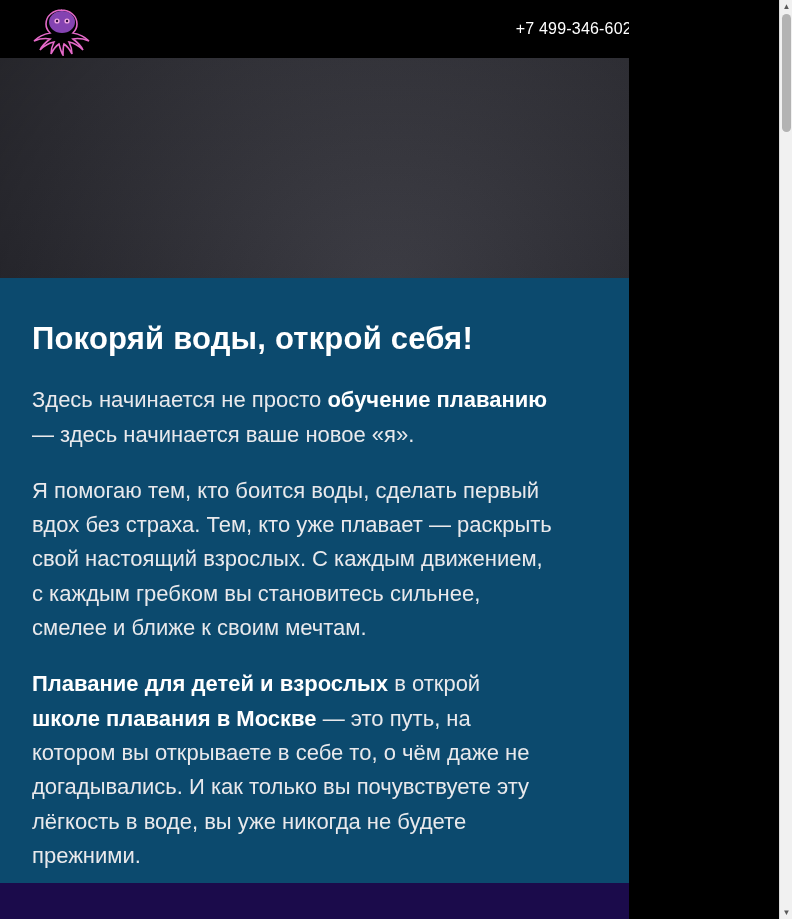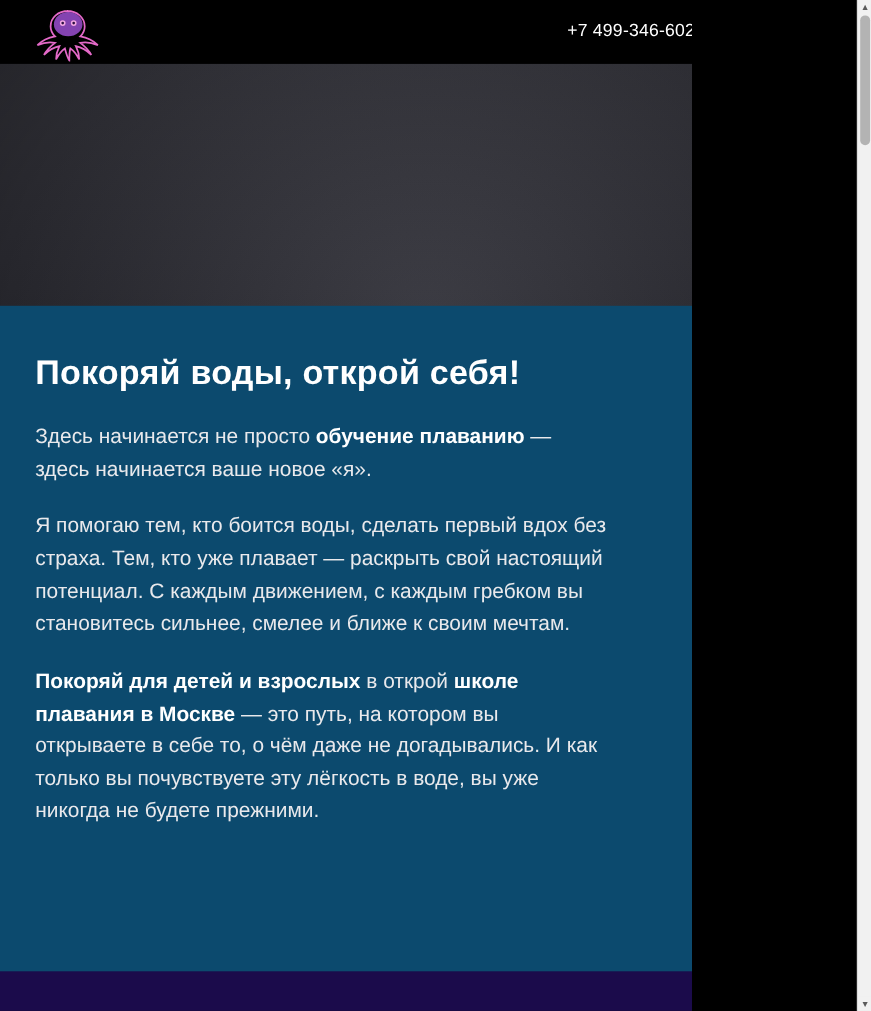--- a/index.html
+++ b/index.html
@@ -167,21 +167,21 @@
   h1#title {
     margin: 0 0 26px 0;
     font-size: 31px;
     line-height: 1.2;
     font-weight: 700;
     color: #ffffff;
     letter-spacing: .2px;
   }
   .para {
     margin: 0 0 22px 0;
-    font-size: 19px;
+    font-size: 22px;
     line-height: 1.56;
     color: #e9e9ec;
     max-width: 520px;
   }
   .para b { color: #ffffff; font-weight: 700; }
 
   
   #bottom-band {
     position: absolute;
     left: 0;
@@ -305,22 +305,22 @@
     </div>
 
     <div id="video-progress">
       <div id="video-progress-fill" style="width: 100%;"></div>
     </div>
   </div>
 
   <div id="content">
     <h1 id="title">Покоряй воды, открой себя!</h1>
     <p class="para" id="para-0"><span>Здесь начинается не просто </span><b>обучение плаванию</b><span> — здесь начинается ваше новое «я».</span><br></p>
-    <p class="para" id="para-1"><span>Я помогаю тем, кто боится воды, сделать первый вдох без страха. Тем, кто уже плавает — раскрыть свой настоящий потенциал. С каждым движением, с каждым гребком вы становитесь сильнее, смелее и ближе к своим мечтам.</span></p>
-    <p class="para" id="para-2"><b>Покоряй для детей и взрослых</b><span> в открой </span><b>школе плавания в Москве</b><span> — это путь, на котором вы открываете в себе то, о чём даже не догадывались. И как только вы почувствуете эту лёгкость в воде, вы уже никогда не будете прежними.</span></p>
+    <p class="para" id="para-1"><span>Я помогаю тем, кто боится воды, сделать первый вдох без страха. Тем, кто уже плавает — раскрыть свой настоящий взрослых. С каждым движением, с каждым гребком вы становитесь сильнее, смелее и ближе к своим мечтам.</span></p>
+    <p class="para" id="para-2"><b>Плавание для детей и взрослых</b><span> в открой </span><b>школе плавания в Москве</b><span> — это путь, на котором вы открываете в себе то, о чём даже не догадывались. И как только вы почувствуете эту лёгкость в воде, вы уже никогда не будете прежними.</span></p>
   </div>
 
   <div id="bottom-band"></div>
 </div>
 
 <div id="scrollbar">
   <div class="sb-arrow" id="sb-up">▲</div>
   <div id="sb-thumb"></div>
   <div class="sb-arrow" id="sb-down">▼</div>
 </div>

